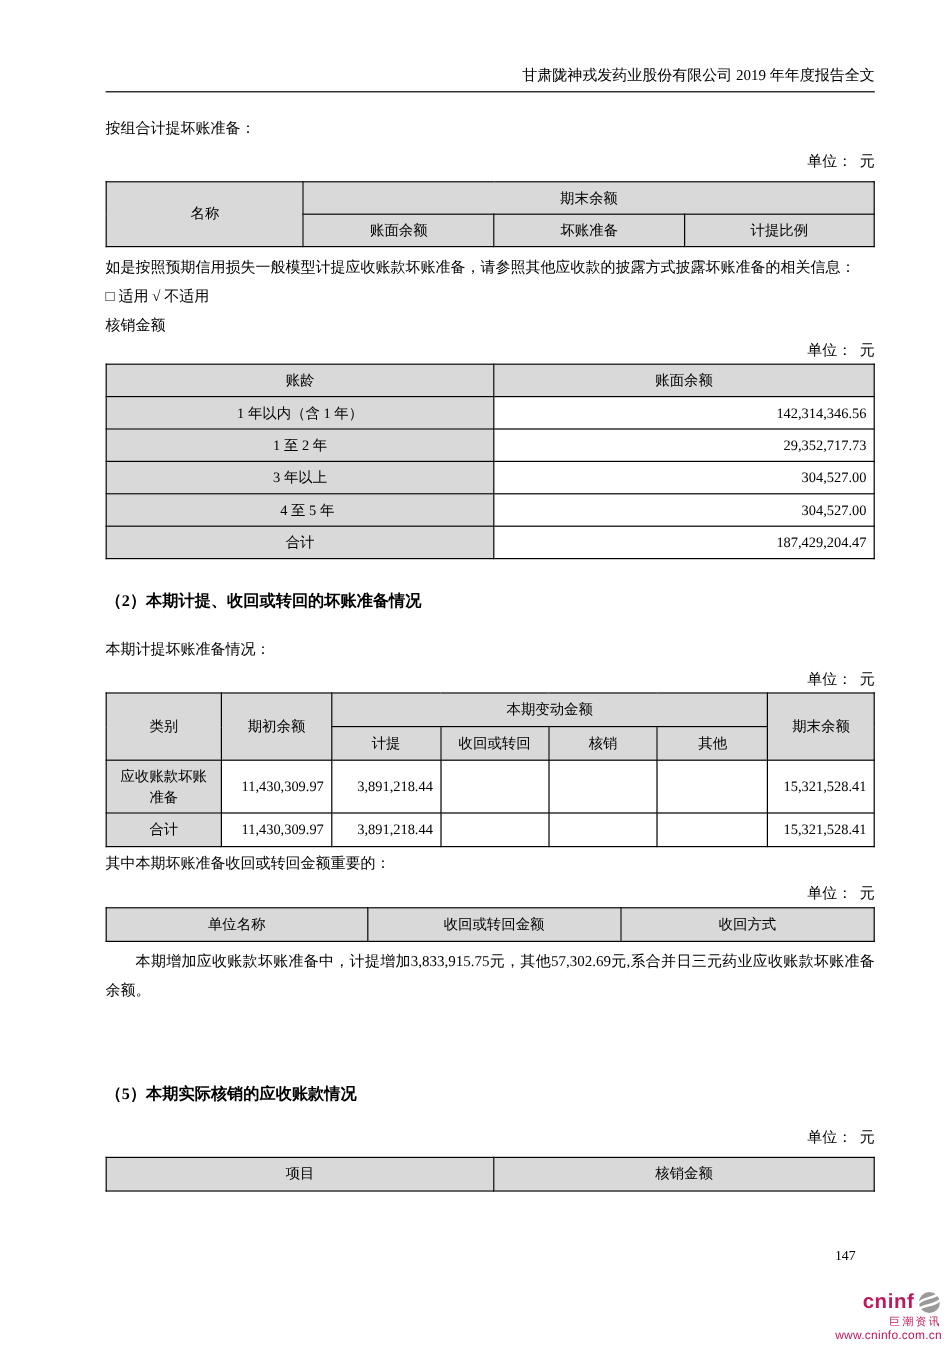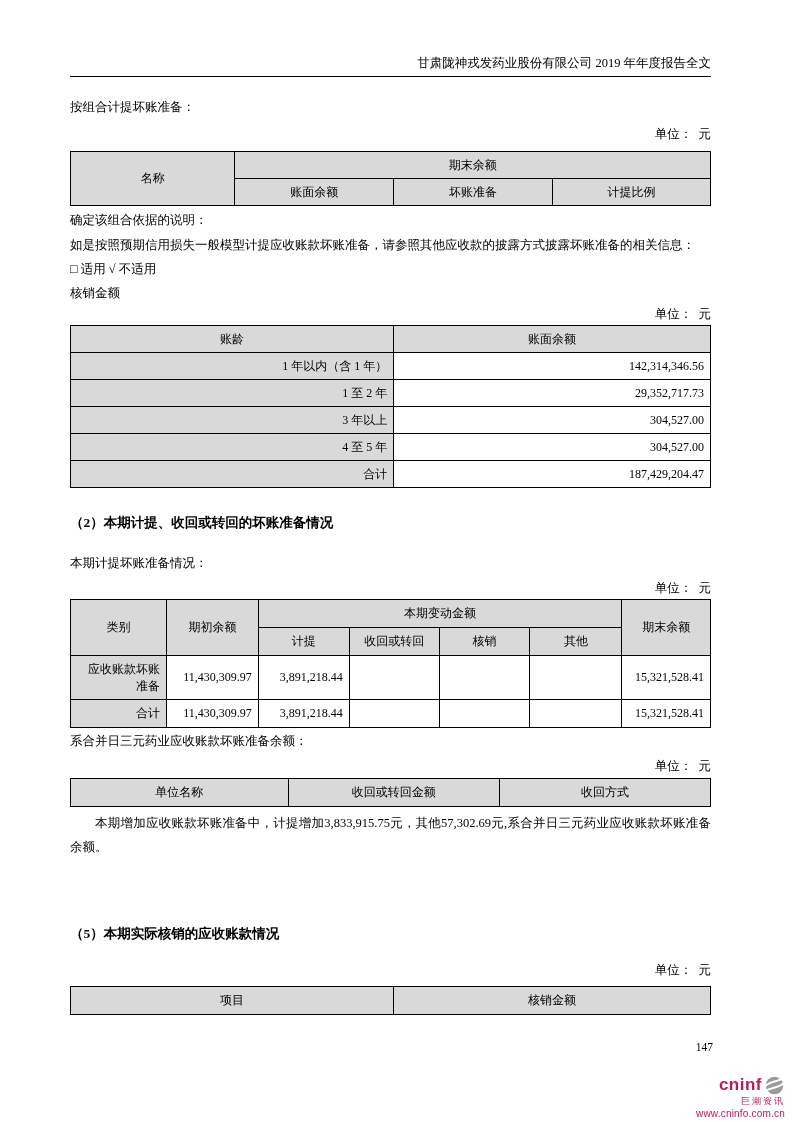--- a/index.html
+++ b/index.html
@@ -7,39 +7,39 @@
   .page {
     position:relative;
     width:793px; height:1122px;
     margin:0 auto;
     background:#ffffff;
     font-family:"Liberation Serif","DejaVu Serif",serif;
     color:#000;
     overflow:hidden;
   }
   .content {
-    position:absolute; left:70px; top:0; width:641px;
+    position:absolute; left:88px; top:0; width:641px;
   }
   .doc-header {
     margin-top:55px;
     text-align:right;
     font-size:12.5px;
     padding-bottom:4px;
     border-bottom:1.3px solid #000;
   }
   .txt { font-size:12.5px; line-height:15px; }
   .unit-line { text-align:right; font-size:12.5px; line-height:15px; }
   .sec-heading { font-size:13.5px; font-weight:bold; }
 
   table { width:100%; border-collapse:collapse; table-layout:fixed;
           border:1.5px solid #000; }
   td, th { border:1px solid #000; font-size:12px; font-weight:normal;
            vertical-align:middle; padding:2px 6px; overflow:hidden; }
   .hd { background:#d9d9d9; text-align:center; }
-  .lbl { background:#d9d9d9; text-align:right; }
+  .lbl { background:#d9d9d9; text-align:center; }
   .num { background:#fff; text-align:right; }
   .blank { background:#fff; }
   .indent1 { padding-left:18px; }
 
   .t-portfolio tr { height:27px; }
   .t-aging tr { height:27px; }
   .t-prov tr.h { height:28px; }
   .t-prov tr.d1 { height:44px; }
   .t-prov tr.d2 { height:28px; }
   .t-one tr { height:28px; }
@@ -91,21 +91,20 @@
         <td class="hd" colspan="3">期末余额</td>
       </tr>
       <tr>
         <td class="hd">账面余额</td>
         <td class="hd">坏账准备</td>
         <td class="hd">计提比例</td>
       </tr>
     </tbody>
       </table>
 
-    <p class="txt" style="margin-top:7px;">确定该组合依据的说明：</p>
     <p class="txt" style="margin-top:10px;">如是按照预期信用损失一般模型计提应收账款坏账准备，请参照其他应收款的披露方式披露坏账准备的相关信息：</p>
     <p class="txt" style="margin-top:9px;">□ 适用 √ 不适用</p>
     <p class="txt" style="margin-top:9px;">核销金额</p>
 
     <p class="unit-line" style="margin-top:6px;">单位： 元</p>
 
     <table class="t-aging" style="margin-top:3px;">
       <colgroup>
           <col style="width:50.5%">
           <col style="width:49.5%">
@@ -181,21 +180,21 @@
         <td class="num">11,430,309.97</td>
         <td class="num">3,891,218.44</td>
         <td class="blank"></td>
         <td class="blank"></td>
         <td class="blank"></td>
         <td class="num">15,321,528.41</td>
       </tr>
     </tbody>
       </table>
 
-    <p class="txt" style="margin-top:6px;">系合并日三元药业应收账款坏账准备余额：</p>
+    <p class="txt" style="margin-top:6px;">其中本期坏账准备收回或转回金额重要的：</p>
 
     <p class="unit-line" style="margin-top:10px;">单位： 元</p>
 
     <table class="t-one" style="margin-top:4px;">
       <colgroup>
           <col style="width:34%">
           <col style="width:33%">
           <col style="width:33%">
         </colgroup>
       <tbody>

